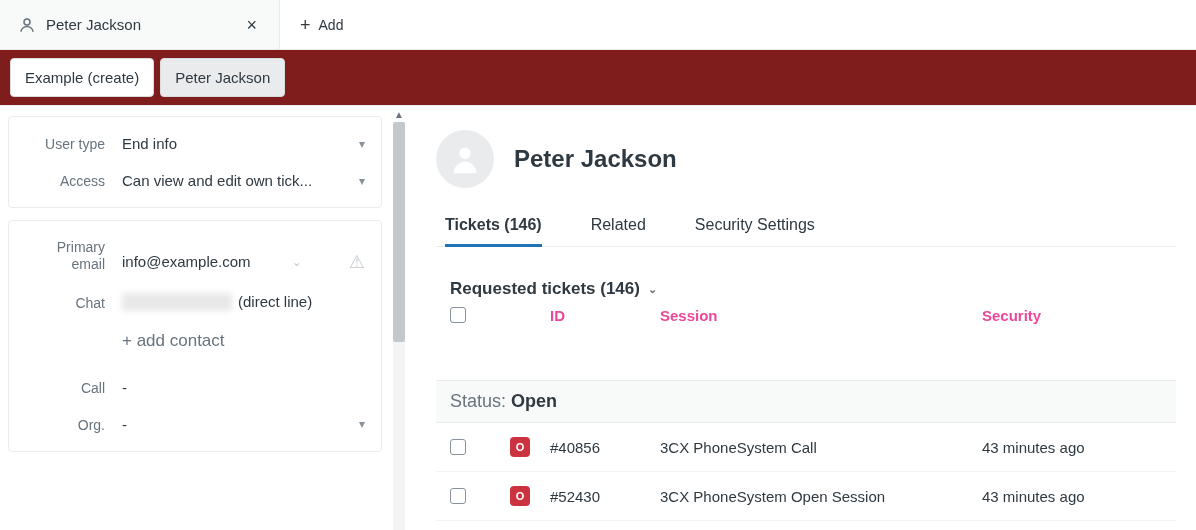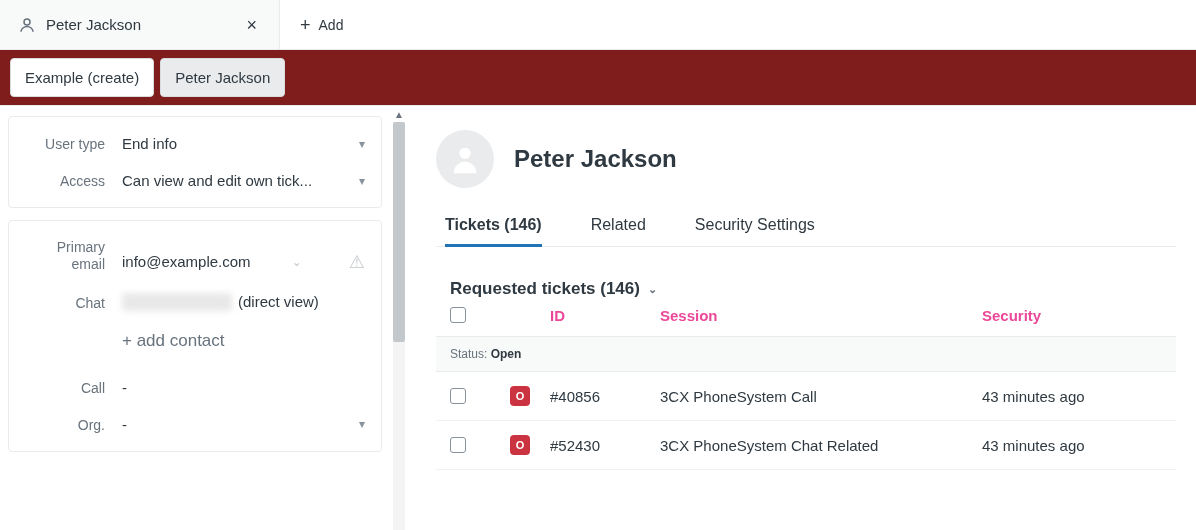--- a/index.html
+++ b/index.html
@@ -220,22 +220,23 @@
       padding: 8px 14px 12px 14px;
       font-weight: 600;
       font-size: 15px;
       color: #ec4899;
     }
     .status-row {
       background: #f8f9f9;
       border-top: 1px solid #e9ebed;
       border-bottom: 1px solid #e9ebed;
       padding: 10px 14px;
-      font-size: 12px;
+      font-size: 18px;
       color: #68737d;
+      margin-top: 44px;
     }
     .status-row .sv { color: #2f3941; font-weight: 600; }
     .trow {
       display: grid;
       grid-template-columns: 60px 40px 110px 1fr 180px;
       align-items: center;
       padding: 14px 14px;
       border-bottom: 1px solid #f1f2f4;
       font-size: 15px;
       color: #2f3941;
@@ -324,21 +325,21 @@
           <div class="field-value">
             <span>info@example.com</span>
             <span class="small-chev caret-right">⌄</span>
             <span class="warn-icon">⚠</span>
           </div>
         </div>
         <div class="field-row">
           <div class="field-label">Chat</div>
           <div class="field-value">
             <span class="blur-box"></span>
-            <span>(direct view)</span>
+            <span>(direct line)</span>
           </div>
         </div>
         <div class="field-row">
           <div class="field-label"></div>
           <div class="field-value add-contact">
             <span>+ add contact</span>
           </div>
         </div>
         <div class="field-row" style="padding-top:18px">
           <div class="field-label">Call</div>
@@ -425,18 +426,18 @@
       <div class="trow">
         <div>
             <div class="cb"></div>
           </div>
         <div>
             <div class="badge">
               <span>O</span>
             </div>
           </div>
         <div>#52430</div>
-        <div>3CX PhoneSystem Chat Related</div>
+        <div>3CX PhoneSystem Open Session</div>
         <div class="req">43 minutes ago</div>
       </div>
     </div>
   </div>
 </div>
 
 </body></html>

